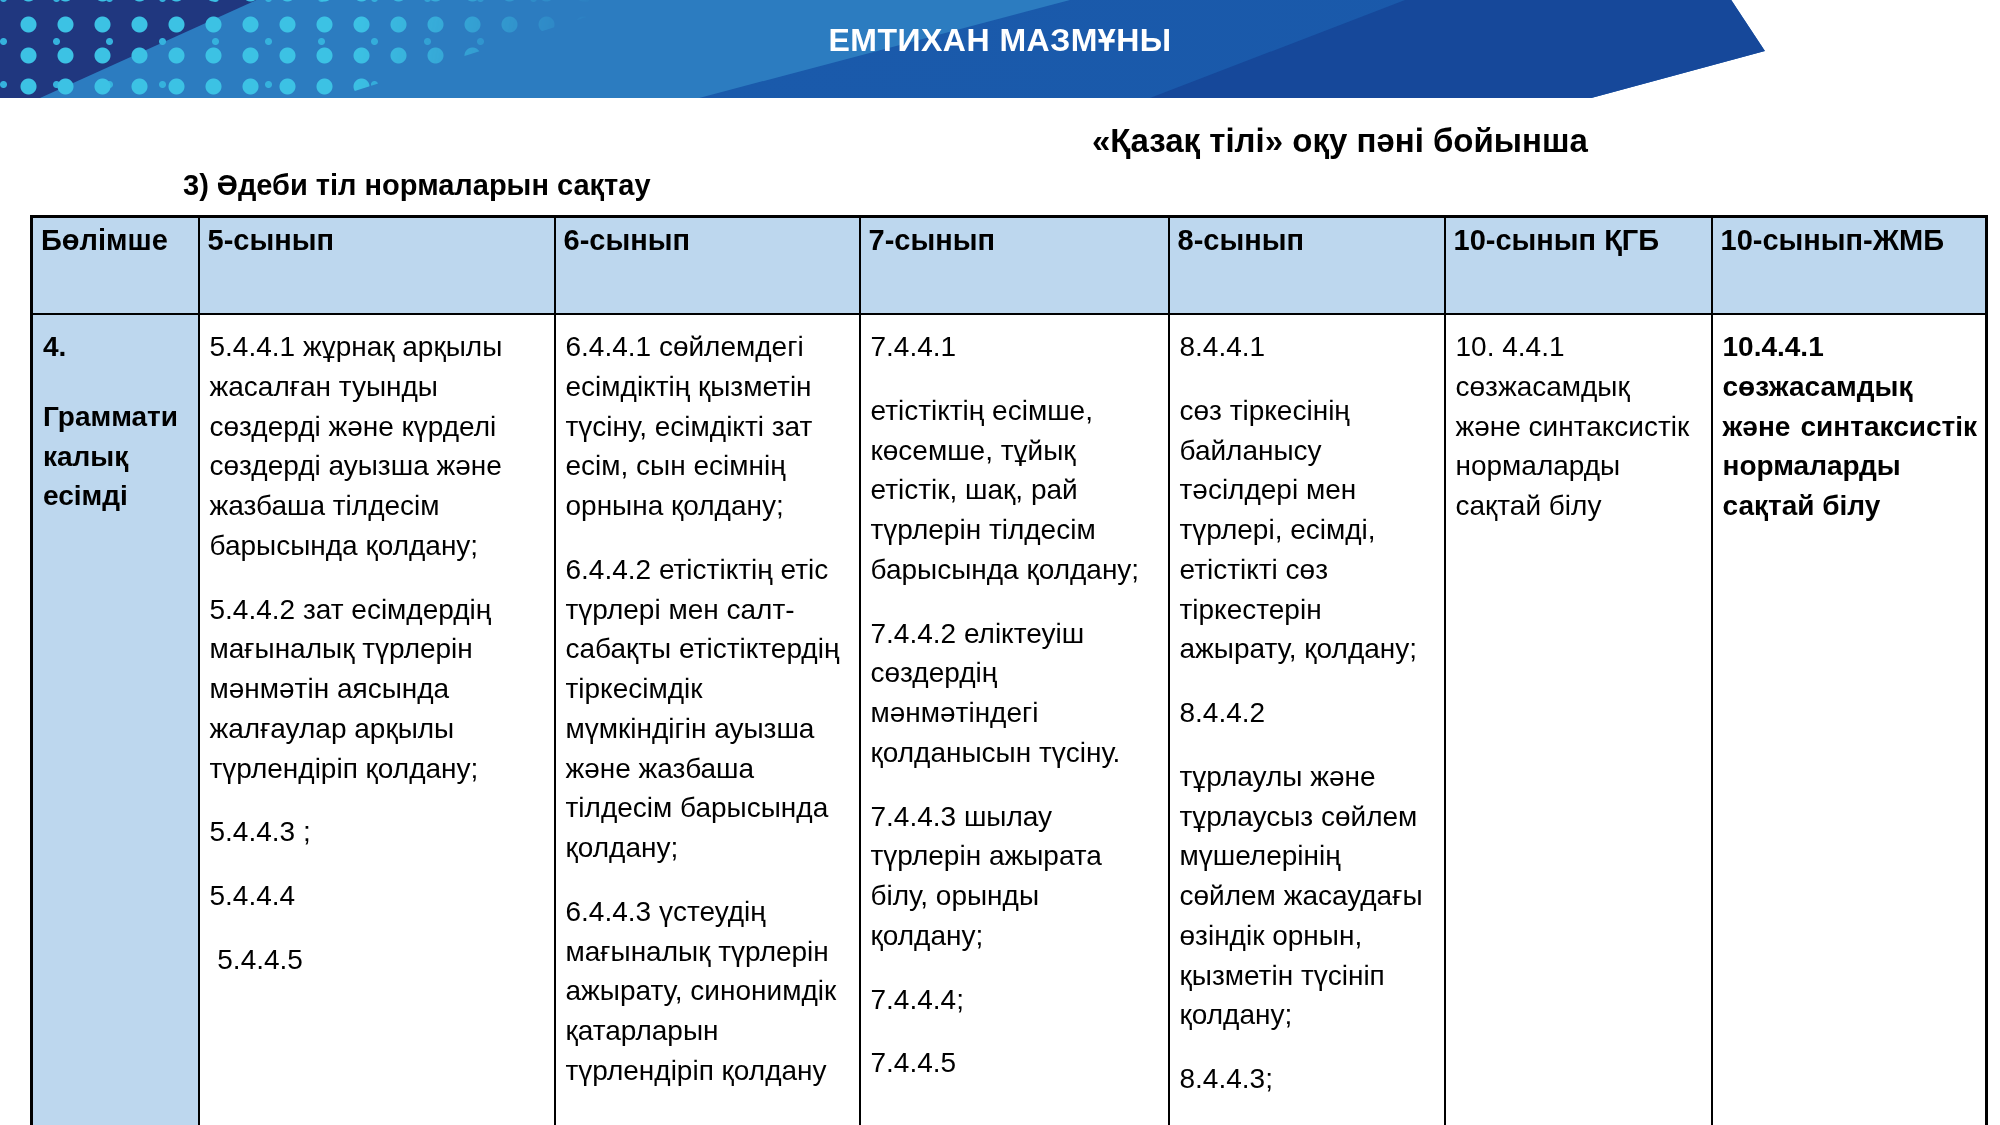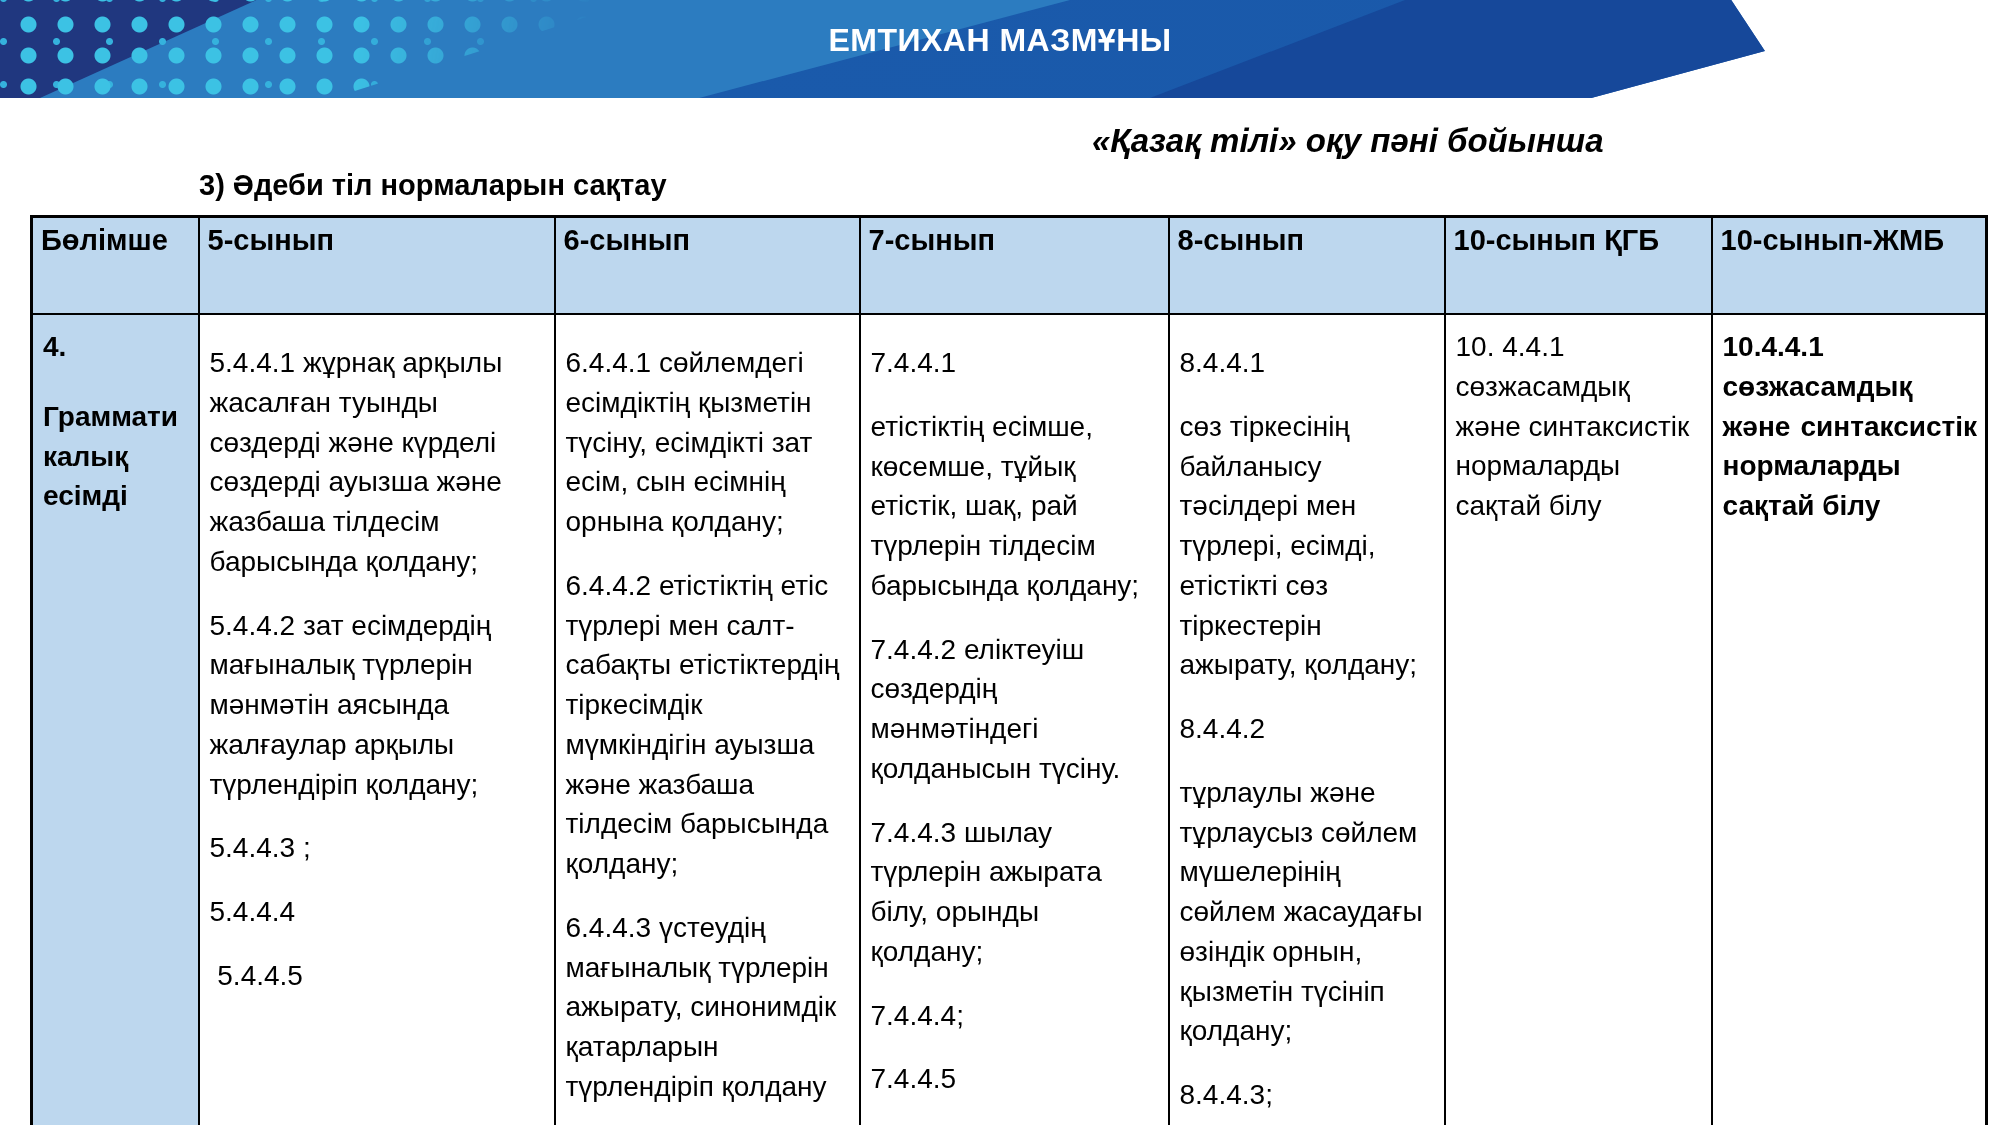--- a/index.html
+++ b/index.html
@@ -45,25 +45,25 @@
     background:#2fb9e6;transform:skewX(-44deg);transform-origin:top left;opacity:.9;
   }
   .banner-title{
     position:absolute;left:0;top:22px;width:2000px;text-align:center;
     color:#ffffff;font-size:32px;font-weight:bold;letter-spacing:.5px;
   }
 
   
   .page-title{
     position:absolute;left:1092px;top:122px;
-    font-size:33px;font-weight:bold;white-space:nowrap;font-style:italic;
+    font-size:33px;font-weight:bold;white-space:nowrap;
   }
   .page-subtitle{
     position:absolute;left:183px;top:169px;
-    font-size:29px;font-weight:bold;white-space:nowrap;margin-left:16px;
+    font-size:29px;font-weight:bold;white-space:nowrap;
   }
 
   
   table.content{
     position:absolute;left:30px;top:215px;width:1955px;
     border-collapse:collapse;table-layout:fixed;
     border:3px solid #000;border-bottom:5px solid #000;
   }
   table.content th, table.content td{
     border:2px solid #000;vertical-align:top;
@@ -75,21 +75,21 @@
   }
   table.content td{
     height:776px;padding:12px 8px 0 10px;
     font-size:28px;line-height:1.42;
   }
   td.section-cell{
     background:#bdd7ee;font-weight:bold;font-size:29px;line-height:1.35;
     overflow-wrap:anywhere;padding-top:14px;
   }
   td.section-cell .sec-num{margin:0 0 30px 0;}
-  .cell p{margin:16px 0 24px 0;white-space:pre-wrap;}
+  .cell p{margin:0 0 24px 0;white-space:pre-wrap;}
   td.small{font-size:26px;line-height:1.3;padding-top:4px;padding-right:6px;}
   td.small p{margin:0 0 18px 0;}
   td.justify p{white-space:normal;text-align:justify;font-weight:bold;}
 </style>
 </head>
 <body>
 
 <div class="banner">
   <div class="banner-dark"></div>
   <div class="banner-navy"></div>

